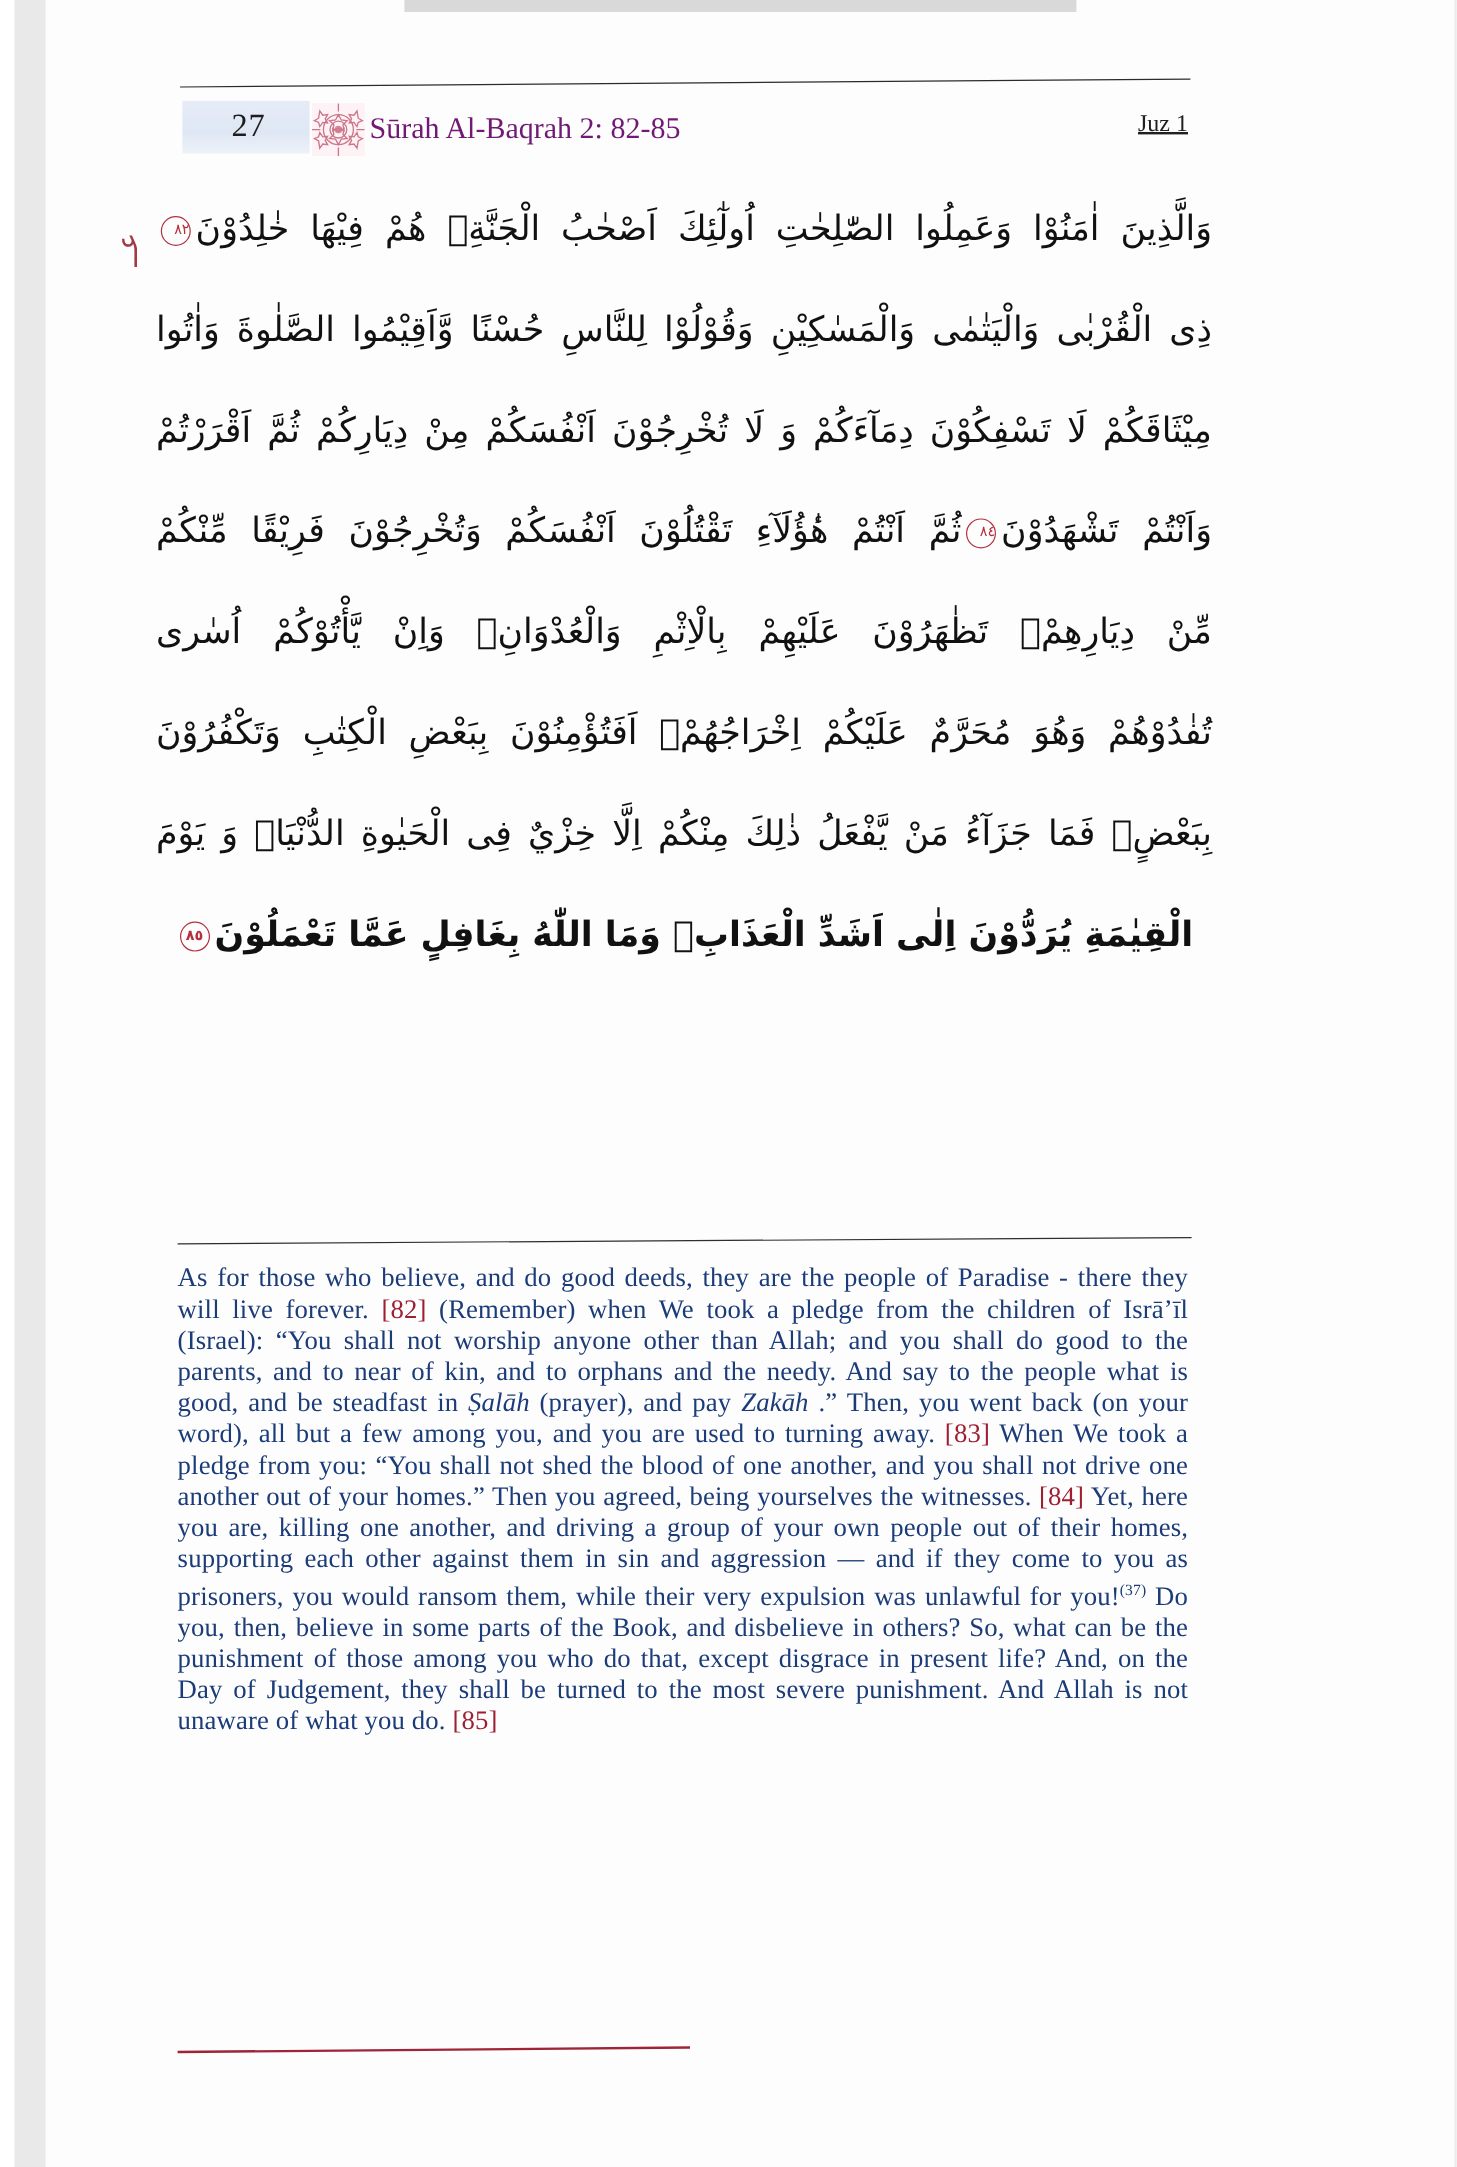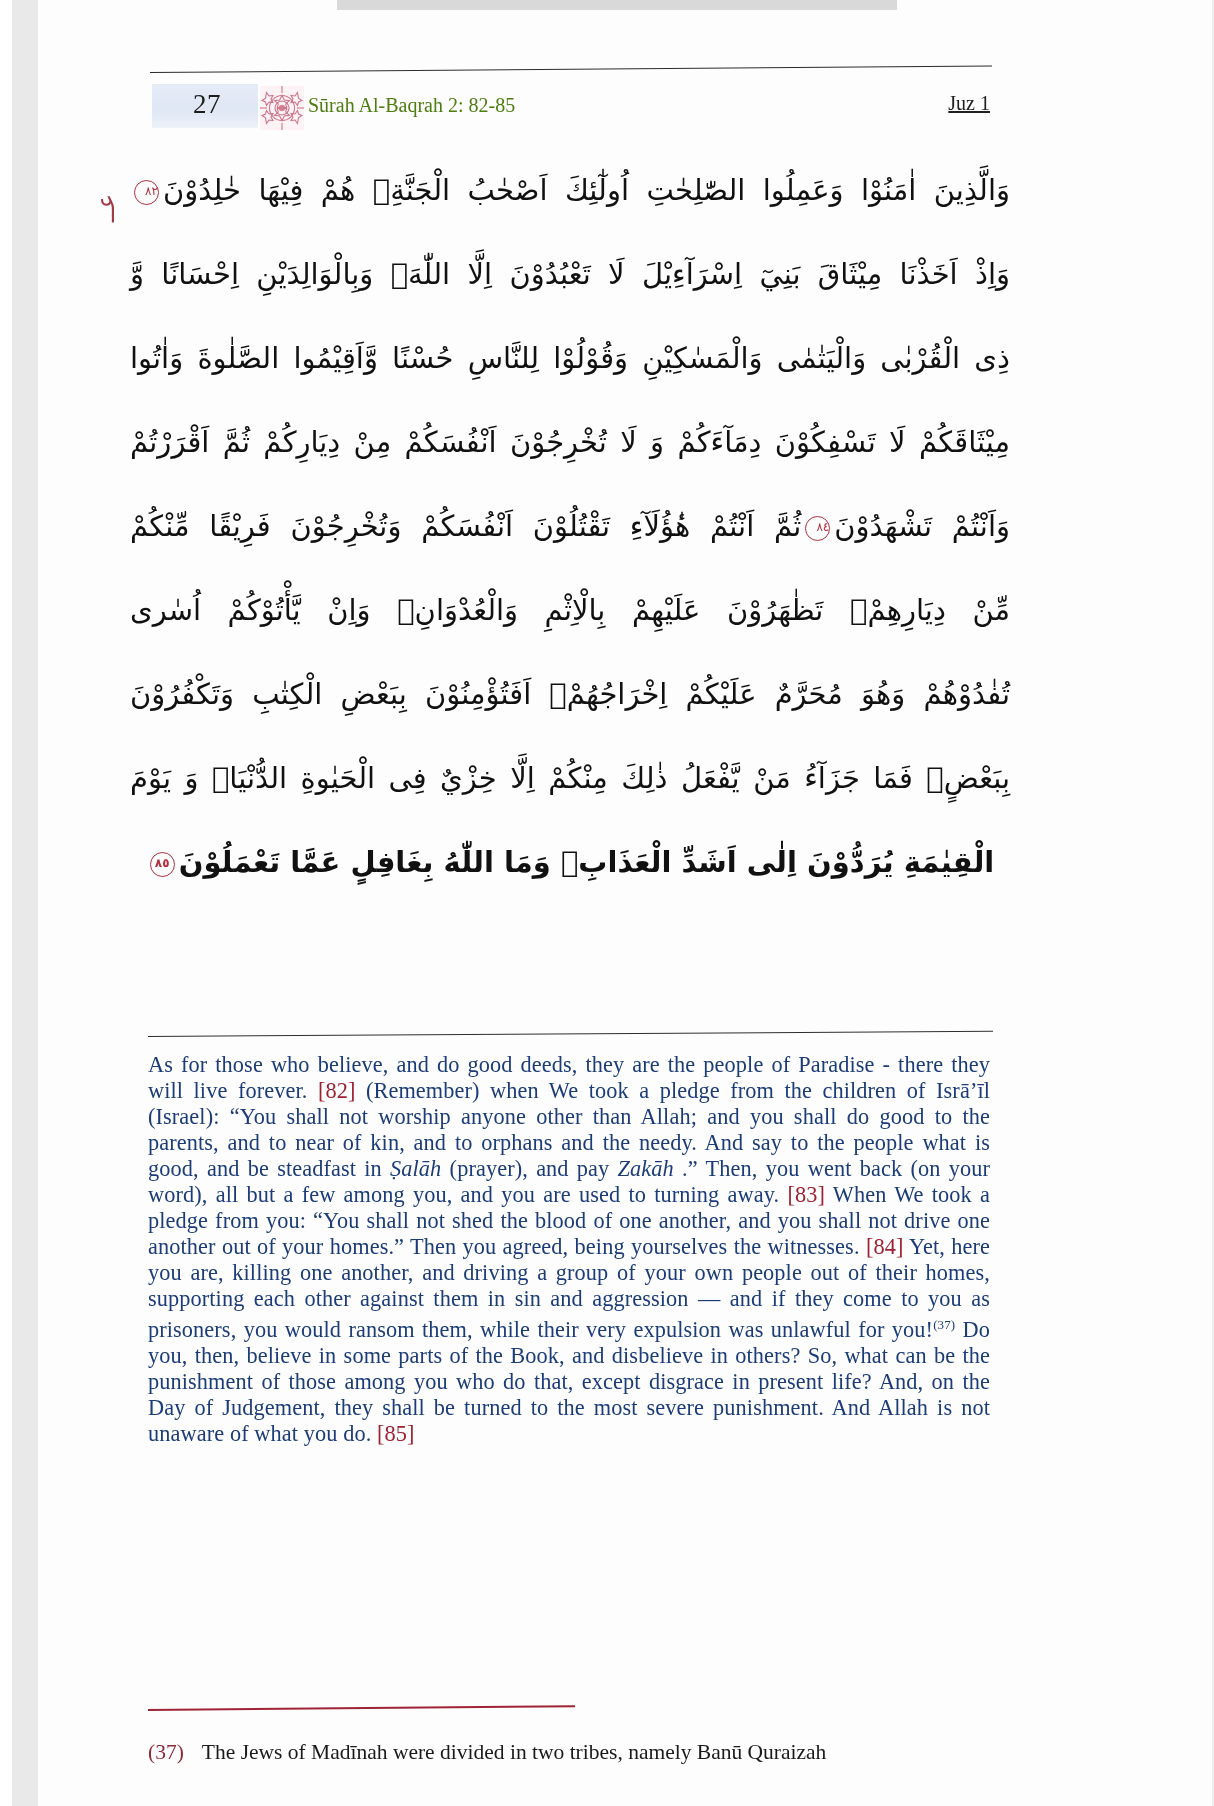--- a/index.html
+++ b/index.html
@@ -86,22 +86,22 @@
     width: 44px;
     height: 44px;
     background: #fdf2f5;
     overflow: hidden;
   }
   #rosette svg { display:block; }
   #surah-title {
     position: absolute;
     left: 158px;
     top: 22px;
-    font-size: 20px;
-    color: #4d7c0f;
+    font-size: 25px;
+    color: #701a75;
     white-space: nowrap;
     font-family: "Liberation Serif", serif;
   }
   #juz-label {
     position: absolute;
     right: 2px;
     top: 20px;
     font-size: 20px;
     color: #202020;
     white-space: nowrap;
@@ -280,32 +280,28 @@
 
     <div id="juz-label">Juz 1</div>
   </div>
 
   <div id="margin-marker">
     <div class="mm-inner">عــ</div>
   </div>
 
   <div id="arabic-block">
       <div class="ar-line"><span>وَالَّذِينَ اٰمَنُوْا وَعَمِلُوا الصّٰلِحٰتِ اُولٰٓئِكَ اَصْحٰبُ الْجَنَّةِۚ هُمْ فِيْهَا خٰلِدُوْنَ</span><span class="ayah-mark">٨٢</span></div>
-      <div class="ar-line"><span>وَاِذْ اَخَذْنَا مِيْثَاقَ بَنِيٓ اِسْرَآءِيْلَ لَا تَعْبُدُوْنَ اِلَّا اللّٰهَۖ وَبِالْوَالِدَيْنِ اِحْسَانًا وَّ</span></div>
       <div class="ar-line"><span>ذِى الْقُرْبٰى وَالْيَتٰمٰى وَالْمَسٰكِيْنِ وَقُوْلُوْا لِلنَّاسِ حُسْنًا وَّاَقِيْمُوا الصَّلٰوةَ وَاٰتُوا</span></div>
       <div class="ar-line"><span>مِيْثَاقَكُمْ لَا تَسْفِكُوْنَ دِمَآءَكُمْ وَ لَا تُخْرِجُوْنَ اَنْفُسَكُمْ مِنْ دِيَارِكُمْ ثُمَّ اَقْرَرْتُمْ</span></div>
       <div class="ar-line"><span>وَاَنْتُمْ تَشْهَدُوْنَ</span><span class="ayah-mark">٨٤</span><span>ثُمَّ اَنْتُمْ هٰٔؤُلَآءِ تَقْتُلُوْنَ اَنْفُسَكُمْ وَتُخْرِجُوْنَ فَرِيْقًا مِّنْكُمْ</span></div>
       <div class="ar-line"><span>مِّنْ دِيَارِهِمْۘ تَظٰهَرُوْنَ عَلَيْهِمْ بِالْاِثْمِ وَالْعُدْوَانِۘ وَاِنْ يَّأْتُوْكُمْ اُسٰرى</span></div>
       <div class="ar-line"><span>تُفٰدُوْهُمْ وَهُوَ مُحَرَّمٌ عَلَيْكُمْ اِخْرَاجُهُمْۘ اَفَتُؤْمِنُوْنَ بِبَعْضِ الْكِتٰبِ وَتَكْفُرُوْنَ</span></div>
       <div class="ar-line"><span>بِبَعْضٍۚ فَمَا جَزَآءُ مَنْ يَّفْعَلُ ذٰلِكَ مِنْكُمْ اِلَّا خِزْيٌ فِى الْحَيٰوةِ الدُّنْيَاۚ وَ يَوْمَ</span></div>
       <div class="ar-line center"><span>الْقِيٰمَةِ يُرَدُّوْنَ اِلٰى اَشَدِّ الْعَذَابِۘ وَمَا اللّٰهُ بِغَافِلٍ عَمَّا تَعْمَلُوْنَ</span><span class="ayah-mark">٨٥</span></div>
     </div>
 
   <div id="arabic-divider"></div>
 
   <div id="translation"><span>As for those who believe, and do good deeds, they are the people of Paradise - there they will live forever. </span><span class="vnum">[82]</span><span> (Remember) when We took a pledge from the children of Isrā’īl (Israel): “You shall not worship anyone other than Allah; and you shall do good to the parents, and to near of kin, and to orphans and the needy. And say to the people what is good, and be steadfast in </span><span class="ital">Ṣalāh</span><span> (prayer), and pay </span><span class="ital">Zakāh</span><span> .” Then, you went back (on your word), all but a few among you, and you are used to turning away. </span><span class="vnum">[83]</span><span> When We took a pledge from you: “You shall not shed the blood of one another, and you shall not drive one another out of your homes.” Then you agreed, being yourselves the witnesses. </span><span class="vnum">[84]</span><span> Yet, here you are, killing one another, and driving a group of your own people out of their homes, supporting each other against them in sin and aggression — and if they come to you as prisoners, you would ransom them, while their very expulsion was unlawful for you!</span><sup class="fn">(37)</sup><span> Do you, then, believe in some parts of the Book, and disbelieve in others? So, what can be the punishment of those among you who do that, except disgrace in present life? And, on the Day of Judgement, they shall be turned to the most severe punishment. And Allah is not unaware of what you do. </span><span class="vnum">[85]</span></div>
 
   <div id="footnote-rule"></div>
-  <div id="footnote">
-    <span class="fn-num">(37)</span><span>The Jews of Madīnah were divided in two tribes, namely Banū Quraizah</span>
-  </div>
 
 </div>
 
 </body></html>

